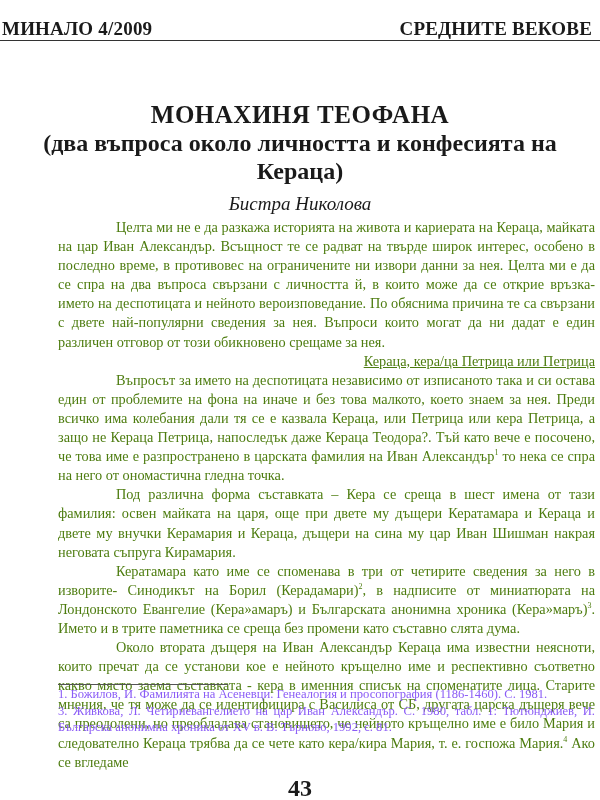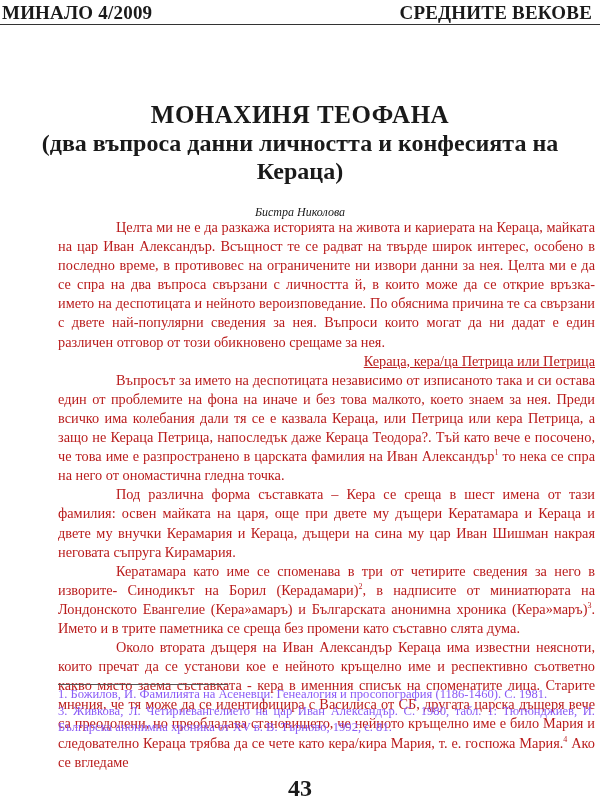--- a/index.html
+++ b/index.html
@@ -18,21 +18,21 @@
     .page {
       position: absolute;
       left: 0;
       top: 0;
       width: 600px;
       height: 800px;
     }
     .running-header {
       position: absolute;
       left: 0;
-      top: 0;
+      top: 16px;
       width: 600px;
       height: 24px;
       border-bottom: 1.5px solid #333;
       display: flex;
       justify-content: space-between;
       align-items: flex-end;
       font-weight: bold;
       font-size: 19px;
       line-height: 22px;
       letter-spacing: 0.2px;
@@ -57,34 +57,34 @@
       font-family: Liberation Serif, serif;
     }
     .title-sub {
       font-weight: bold;
       font-size: 24px;
       line-height: 28px;
       margin: 0;
     }
     .author {
       font-style: italic;
-      font-size: 12px;
+      font-size: 19px;
       line-height: 22px;
-      margin-top: 16px;
+      margin-top: 8px;
     }
 
     .body-text {
       position: absolute;
       left: 58px;
       top: 218px;
       width: 537px;
       font-size: 14.3px;
       line-height: 19.1px;
       text-align: justify;
-      color: #b91c1c;
+      color: #4d7c0f;
     }
     .body-text p {
       margin: 0;
       text-indent: 58px;
     }
     .section-heading {
       text-align: right;
       text-decoration: underline;
       text-indent: 0 !important;
       margin: 0;
@@ -126,21 +126,21 @@
 
 <div class="page">
 
   <div class="running-header">
     <span class="left">МИНАЛО  4/2009</span>
     <span class="right">СРЕДНИТЕ ВЕКОВЕ</span>
   </div>
 
   <div class="title-block">
     <div class="title-main">МОНАХИНЯ  ТЕОФАНА</div>
-    <div class="title-sub">(два въпроса данни личността и конфесията на</div>
+    <div class="title-sub">(два въпроса около личността и конфесията на</div>
     <div class="title-sub">Кераца)</div>
     <div class="author">Бистра Николова</div>
   </div>
 
   <div class="body-text">
     <p>Целта ми не е да разкажа историята на живота и кариерата на Кераца, майката на цар Иван Александър. Всъщност те се радват на твърде широк интерес, особено в последно време, в противовес на ограничените ни извори данни за нея. Целта ми е да се спра на два въпроса свързани с личността й, в които може да се открие връзка- името на деспотицата и нейното вероизповедание. По обяснима причина те са свързани  с двете най-популярни сведения за нея. Въпроси които могат да ни дадат е един различен отговор от този  обикновено срещаме за  нея.</p>
     <p class="section-heading">Кераца, кера/ца Петрица или Петрица</p>
     <p><span>Въпросът за името на деспотицата независимо от изписаното така и си остава един от проблемите на фона на иначе и без това малкото, което знаем за нея. Преди всичко има колебания дали тя се е казвала Кераца, или Петрица или  кера Петрица, а защо не Кераца Петрица,  напоследък даже Кераца Теодора?. Тъй като вече е посочено, че това име е разпространено в царската фамилия на Иван Александър</span><sup>1</sup><span> то нека се спра на него от ономастична гледна точка.</span></p>
     <p>Под различна форма съставката – Кера се среща в шест имена от тази фамилия: освен майката на царя, още  при двете  му дъщери Кератамара и Кераца и двете му внучки Керамария и Кераца, дъщери на сина му цар Иван Шишман  накрая неговата съпруга Кирамария.</p>
     <p><span>Кератамара като име се споменава в три от четирите сведения за него в изворите- Синодикът на Борил  (Керадамари)</span><sup>2</sup><span>, в надписите от миниатюрата на Лондонското Евангелие (Кера»амаръ) и Българската анонимна хроника (Кера»маръ)</span><sup>3</sup><span>. Името и в трите паметника се среща без промени като съставно слята дума.</span></p>

